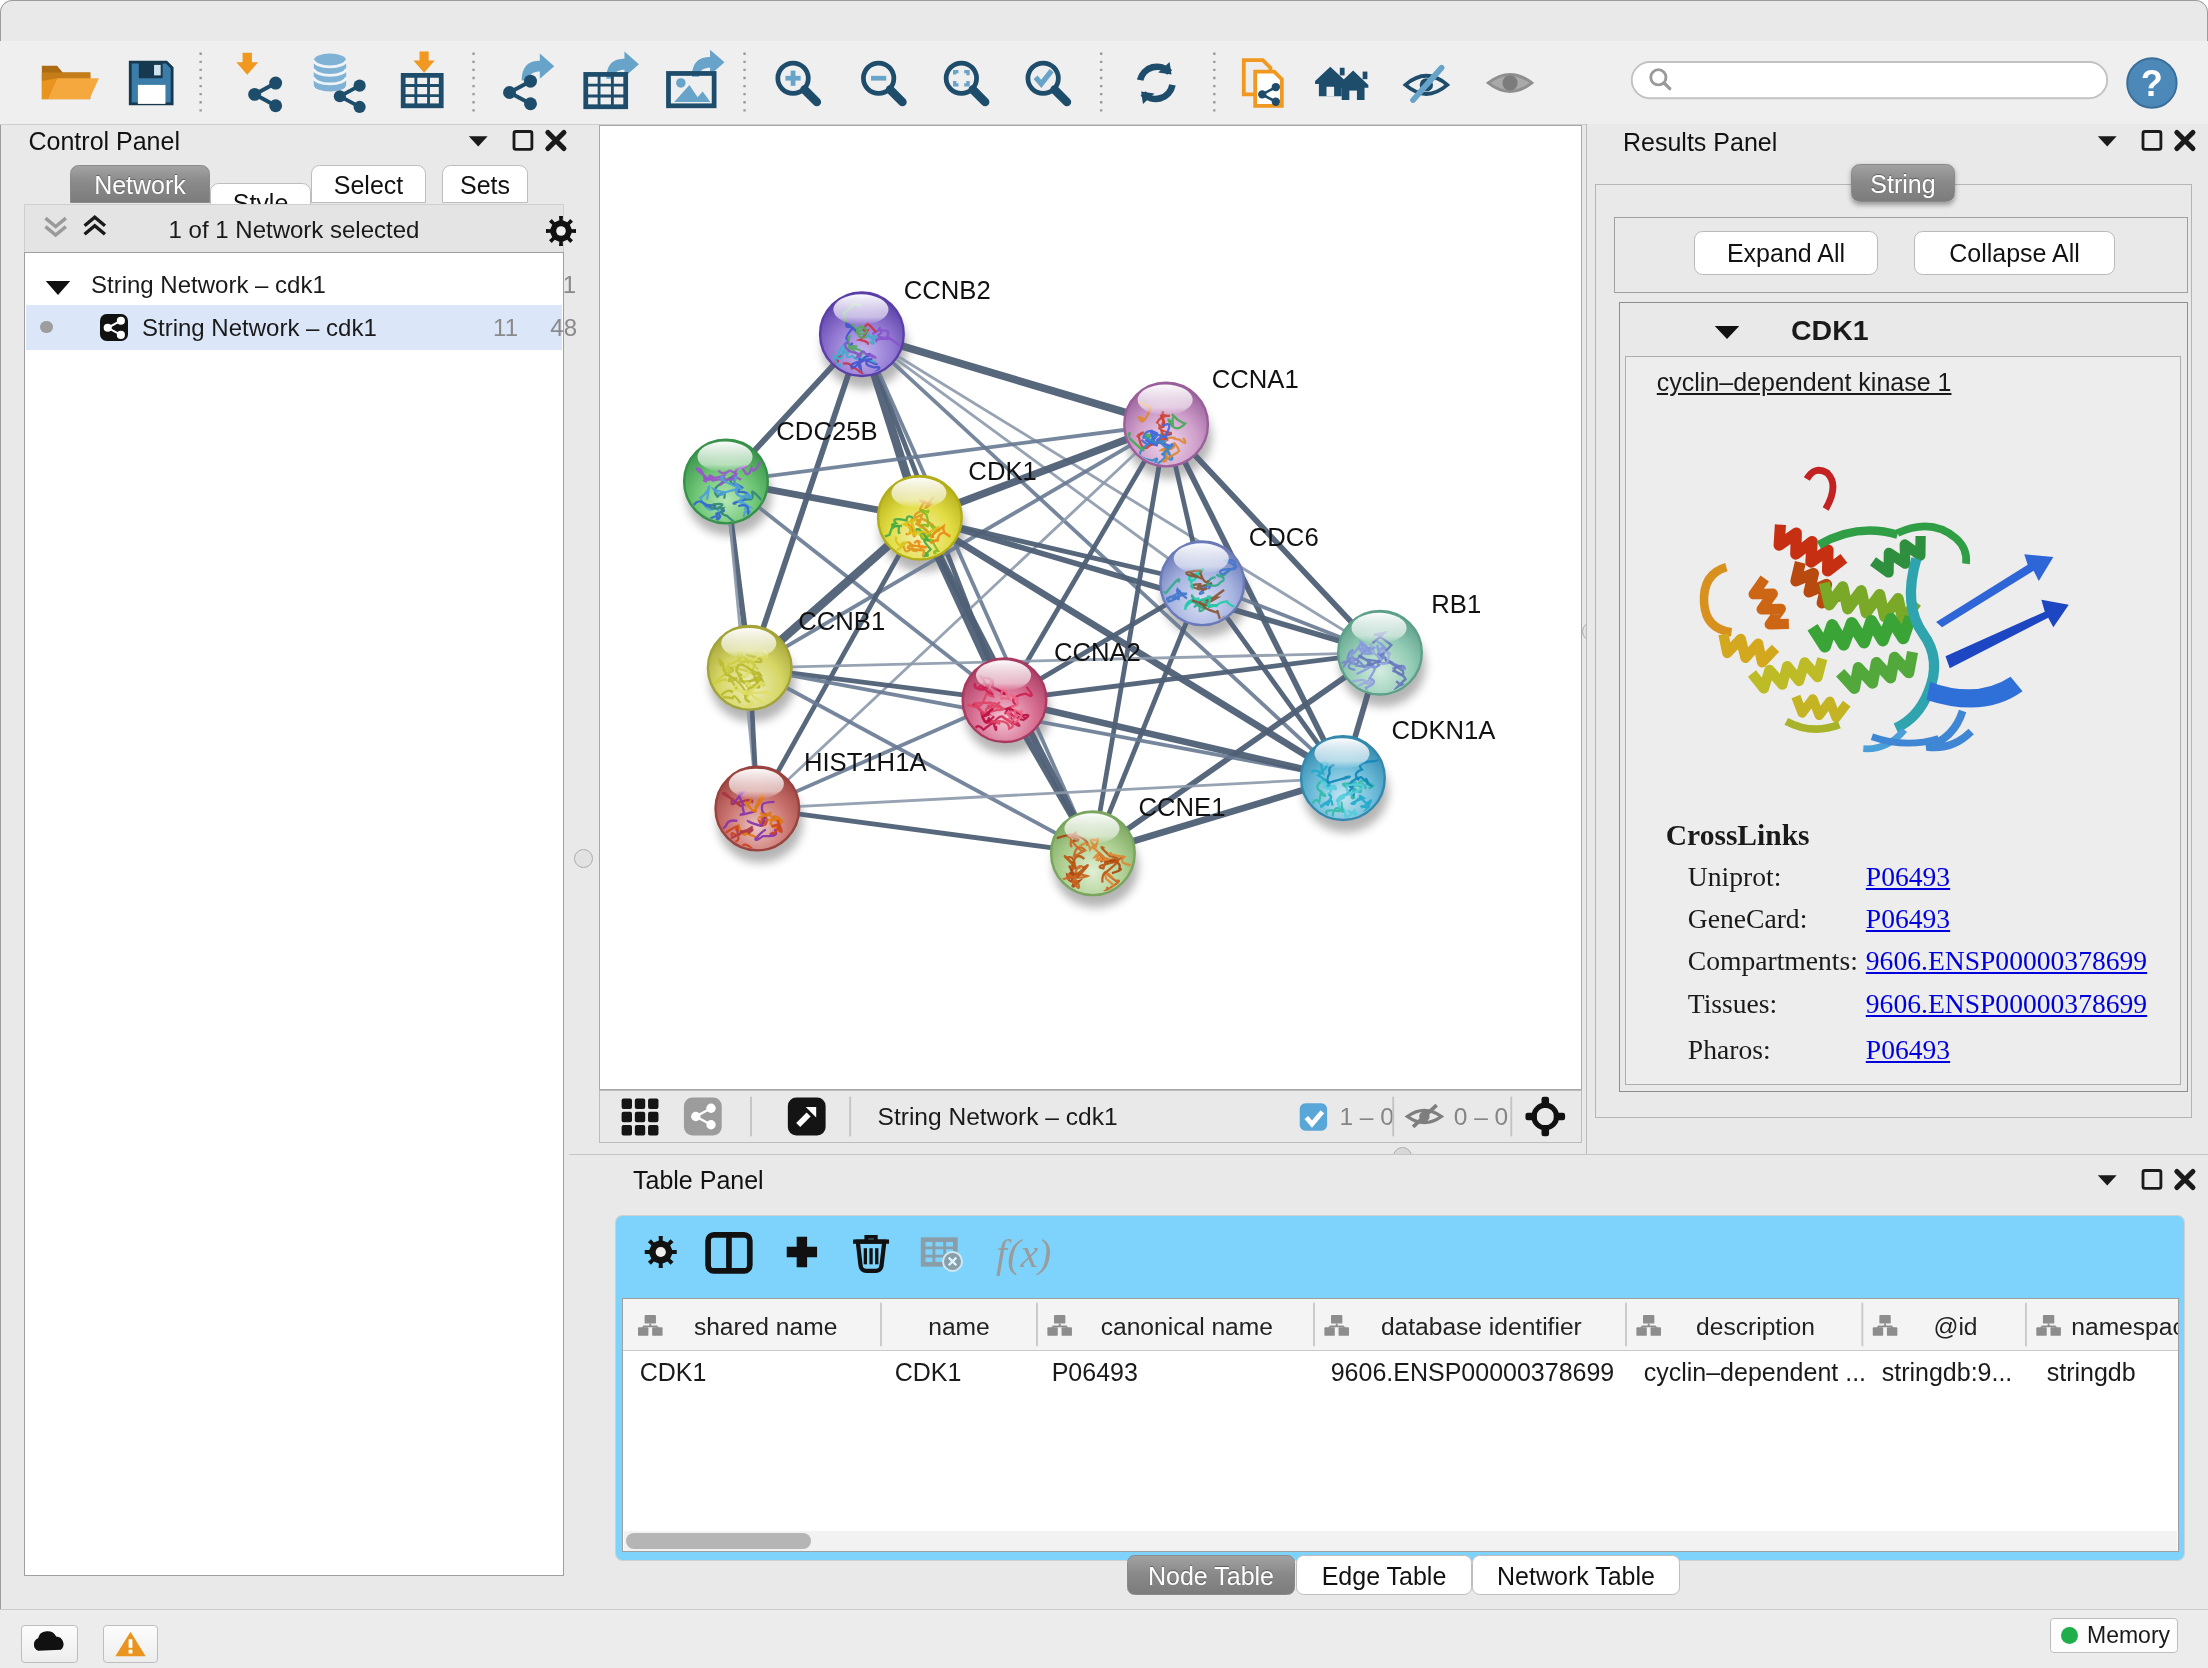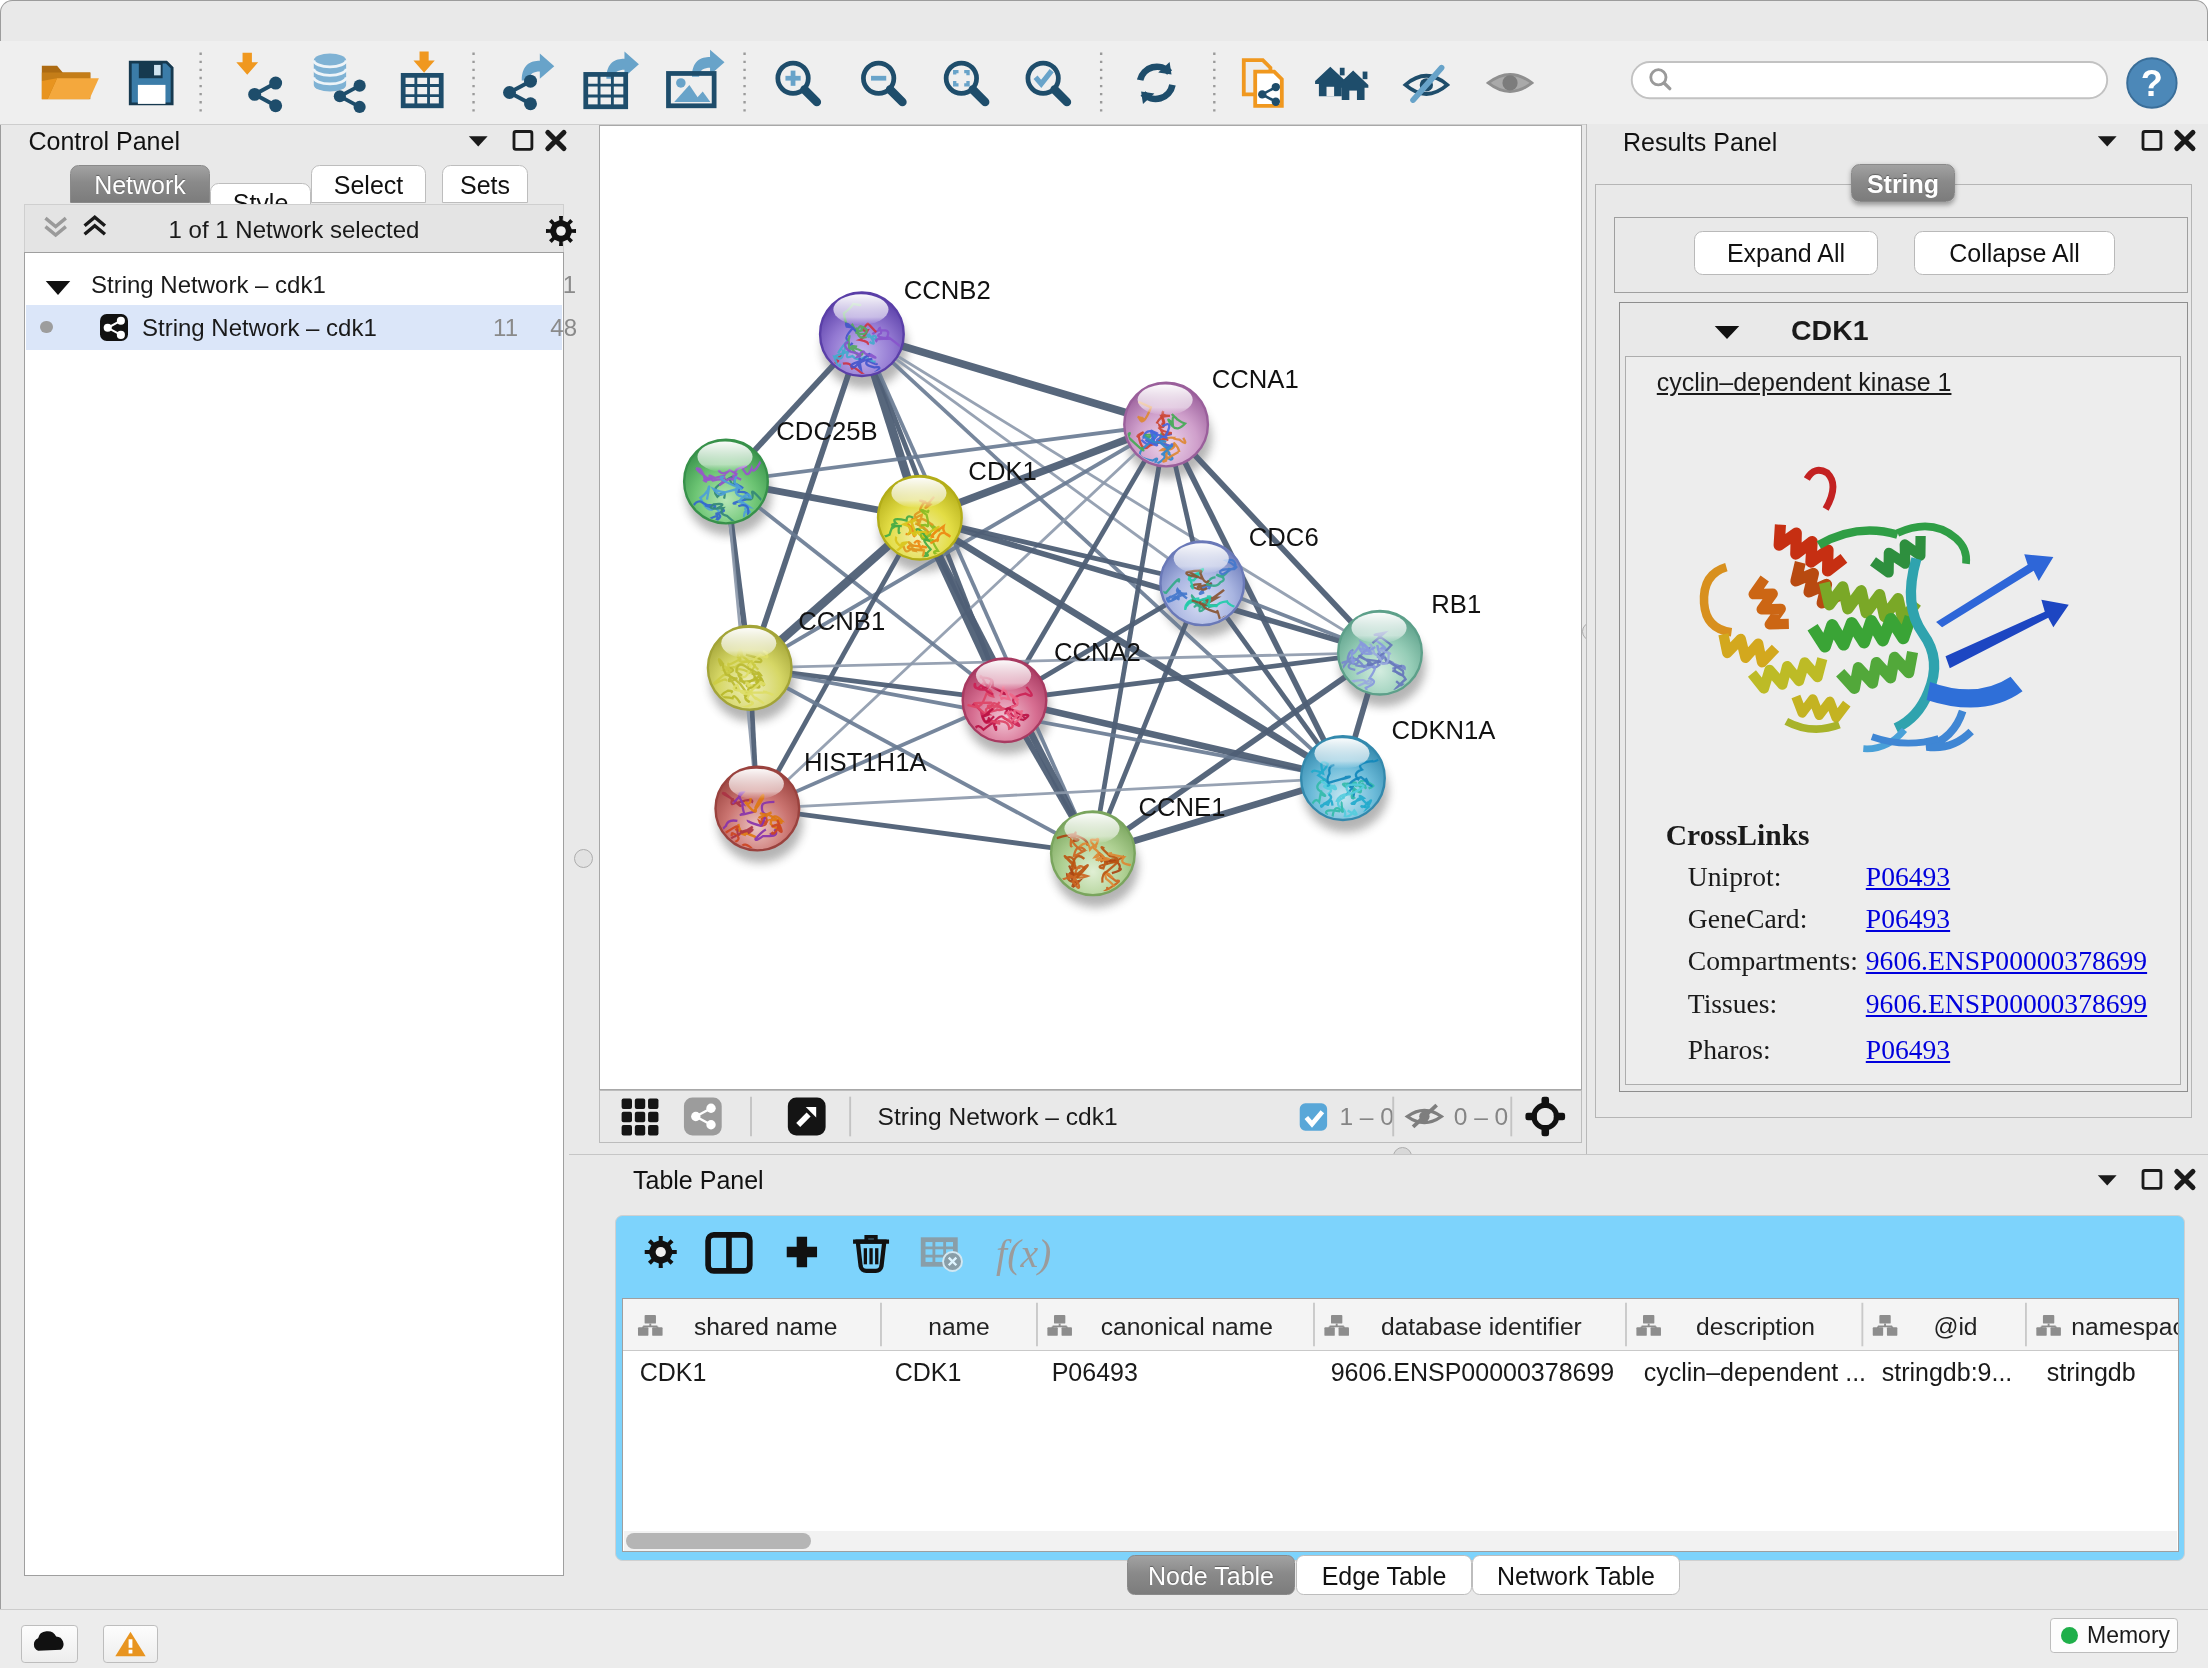--- a/index.html
+++ b/index.html
@@ -668,21 +668,21 @@
     <div class="abs" style="left:1582px;top:622px;width:19px;height:19px;border-radius:50%;background:#e2e2e2;border:1px solid #adadad;box-sizing:border-box;"></div>
     <div class="abs" style="left:1393px;top:1147px;width:19px;height:19px;border-radius:50%;background:#d8d8d8;border:1px solid #adadad;box-sizing:border-box;"></div>
     <div class="abs" style="left:1586px;top:124px;width:622px;height:1030px;background:#e9e9e9;border-left:1px solid #b9b9b9;box-sizing:border-box;">
       <div class="abs hdr" style="left:36px;top:3.8px;">Results Panel</div>
       <svg class="abs" style="left:499px;top:0px" width="114" height="32" viewBox="0 0 120 34">
         <path d="M12,13 l20,0 -10,11 z" fill="#1a1a1a"></path>
         <rect x="60" y="8" width="19" height="19" fill="none" stroke="#1a1a1a" stroke-width="3" rx="2"></rect>
         <path d="M96,9 l17,17 M113,9 l-17,17" stroke="#1a1a1a" stroke-width="5.5" stroke-linecap="round"></path>
       </svg>
       <div class="abs" style="left:7.6px;top:60px;width:597px;height:934px;border:1px solid #b5b5b5;box-sizing:border-box;background:#e9e9e9;"></div>
-      <div class="abs tab tabsel" style="left:264px;top:40px;width:104px;height:38px;line-height:38px;border-radius:8.6px 8.6px 8.6px 8.6px;box-shadow:0 2.9px 5.7px rgba(0,0,0,.35);font-weight:bold;">String</div>
+      <div class="abs tab tabsel" style="left:264px;top:40px;width:104px;height:38px;line-height:38px;border-radius:8.6px 8.6px 8.6px 8.6px;box-shadow:0 2.9px 5.7px rgba(0,0,0,.35);">String</div>
       <div class="abs" style="left:27px;top:93px;width:574px;height:76px;border:1px solid #9f9f9f;box-sizing:border-box;"></div>
       <div class="btn" style="left:107px;top:107px;width:184px;height:44px;line-height:42px;">Expand All</div>
       <div class="btn" style="left:327px;top:107px;width:201px;height:44px;line-height:42px;">Collapse All</div>
       <div class="abs" style="left:32px;top:178px;width:569px;height:790px;border:1px solid #8e8e8e;box-sizing:border-box;">
         <svg class="abs" style="left:90px;top:16px" width="34" height="27" viewBox="0 0 36 28">
           <path d="M5,7 h26 l-13,14 z" fill="#111"></path>
         </svg>
         <div class="abs" style="left:171px;top:11.4px;font-size:28.5px;font-weight:bold;">CDK1</div>
         <div class="abs" style="left:4.8px;top:53px;width:556px;height:729px;border:1px solid #adadad;box-sizing:border-box;background:#ededed;">
           <div class="abs" style="left:31px;top:11.4px;font-size:25px;text-decoration:underline;">cyclin–dependent kinase 1</div>

